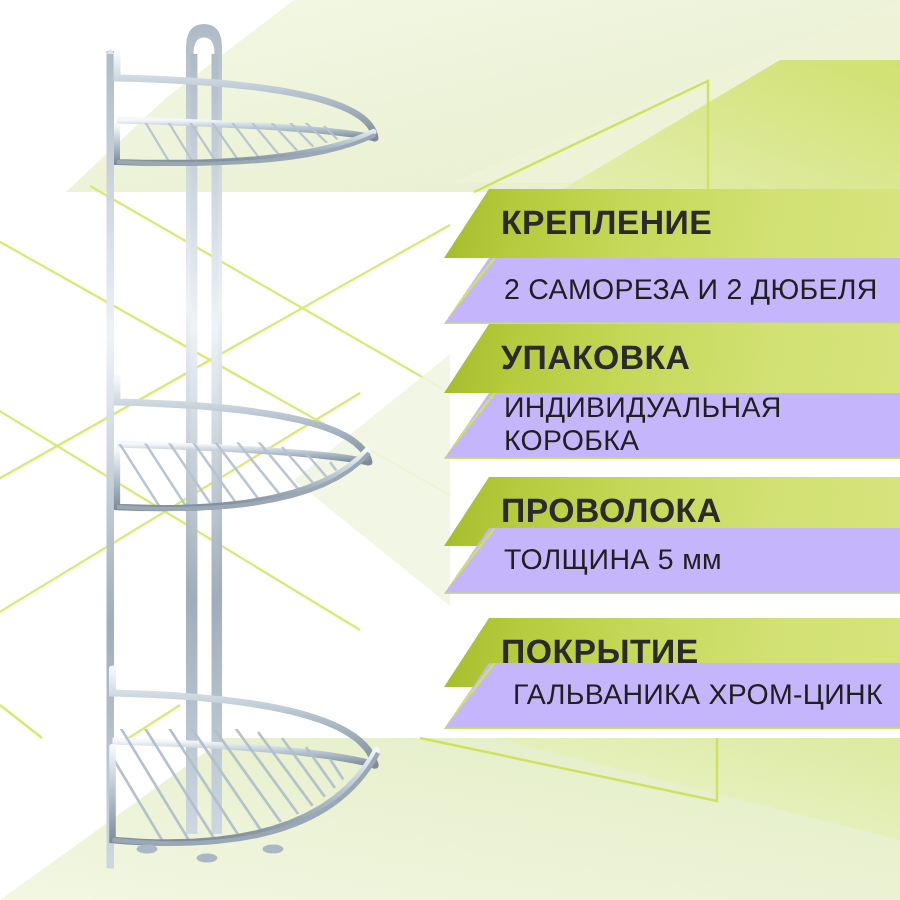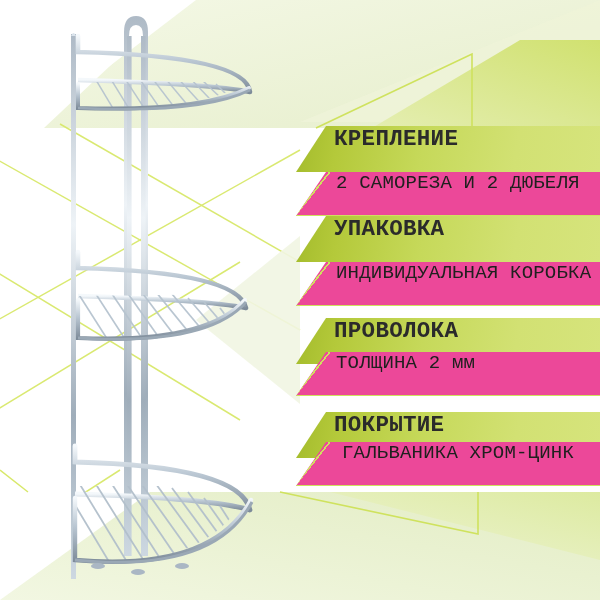--- a/index.html
+++ b/index.html
@@ -34,40 +34,39 @@
     left: 0;
     top: 0;
     width: 600px;
     height: 600px;
   }
   .ribbon {
     position: absolute;
     left: 296px;
     right: 0;
     display: flex;
-    align-items: flex-start;
+    align-items: center;
     box-sizing: border-box;
-    font-family: Liberation Mono, monospace;
   }
   .ribbon-heading {
     height: 46px;
     background: linear-gradient(100deg, #a3bb2b 0%, #b4c93a 14%, #c6d95a 42%, #d2e173 72%, #d6e47c 100%);
     -webkit-clip-path: polygon(30px 0, 100% 0, 100% 100%, 0 100%);
     clip-path: polygon(30px 0, 100% 0, 100% 100%, 0 100%);
   }
   .ribbon-heading .ribbon-text {
     padding-left: 38px;
     font-size: 22.5px;
     letter-spacing: 0.3px;
     font-weight: bold;
     color: #2b2b2b;
   }
   .ribbon-value {
     height: 44px;
-    background: #ec4899;
+    background: #c4b5fd;
     border-bottom: 1.6px solid #cfe25e;
     -webkit-clip-path: polygon(30px 0, 100% 0, 100% 100%, 0 100%);
     clip-path: polygon(30px 0, 100% 0, 100% 100%, 0 100%);
   }
   .ribbon-value::before {
     content: "";
     position: absolute;
     left: 0;
     top: 0;
     width: 34px;
@@ -265,21 +264,21 @@
       <span class="ribbon-text">ИНДИВИДУАЛЬНАЯ КОРОБКА</span>
     </div>
     <div class="ribbon ribbon-heading" style="top:216px">
       <span class="ribbon-text">УПАКОВКА</span>
     </div>
 
     <div class="ribbon ribbon-heading" style="top:318px">
       <span class="ribbon-text">ПРОВОЛОКА</span>
     </div>
     <div class="ribbon ribbon-value" style="top:352px">
-      <span class="ribbon-text">ТОЛЩИНА 2 мм</span>
+      <span class="ribbon-text">ТОЛЩИНА 5 мм</span>
     </div>
 
     <div class="ribbon ribbon-heading" style="top:412px">
       <span class="ribbon-text">ПОКРЫТИЕ</span>
     </div>
     <div class="ribbon ribbon-value indented" style="top:442px">
       <span class="ribbon-text">ГАЛЬВАНИКА ХРОМ-ЦИНК</span>
     </div>
 
   </div>

